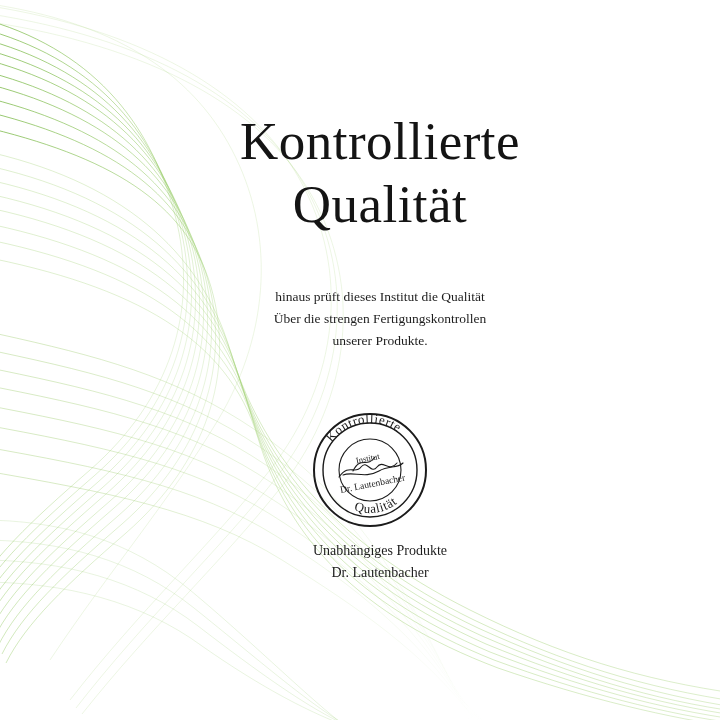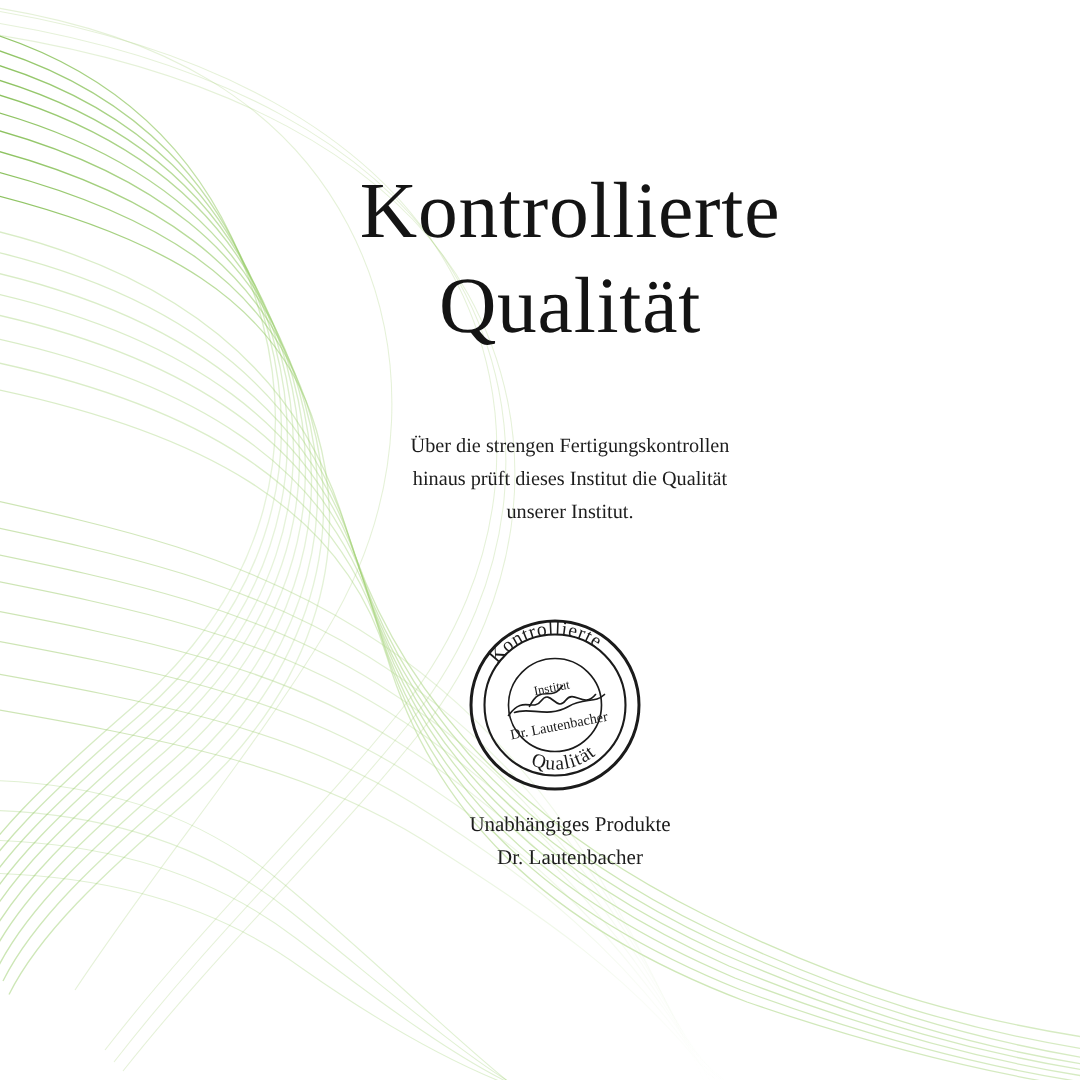--- a/index.html
+++ b/index.html
@@ -158,23 +158,23 @@
   </svg>
 
   <div class="content">
 
     <div class="headline">
       <span class="line1">Kontrollierte</span>
       <span class="line2">Qualität</span>
     </div>
 
     <div class="subtext">
+      <span>hinaus prüft dieses Institut die Qualität</span>
       <span>Über die strengen Fertigungskontrollen</span>
-      <span>hinaus prüft dieses Institut die Qualität</span>
-      <span>unserer Institut.</span>
+      <span>unserer Produkte.</span>
     </div>
 
     <div class="seal-wrap">
       <svg viewBox="0 0 130 130" width="130" height="130">
         <defs>
           <path id="arcTop" d="M 18,65 A 47,47 0 0 1 112,65"></path>
           <path id="arcBottom" d="M 22,65 A 43,43 0 0 0 108,65"></path>
         </defs>
         <circle cx="65" cy="65" r="56" fill="none" stroke="#1b1b1b" stroke-width="2"></circle>
         <circle cx="65" cy="65" r="47" fill="none" stroke="#1b1b1b" stroke-width="1.4"></circle>

